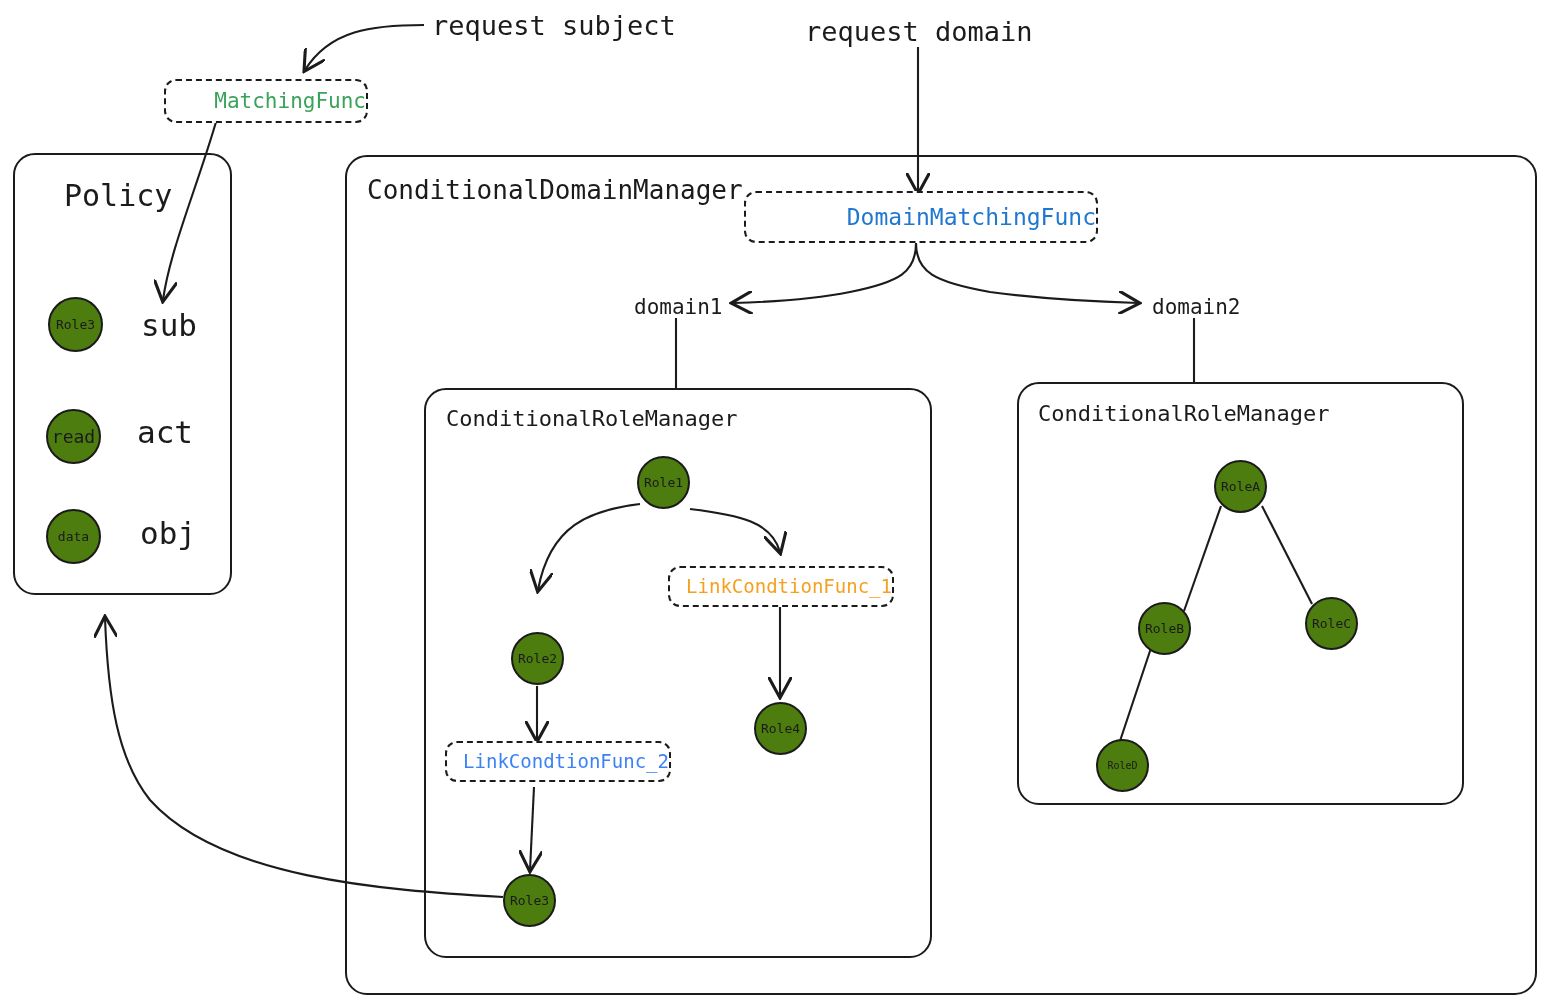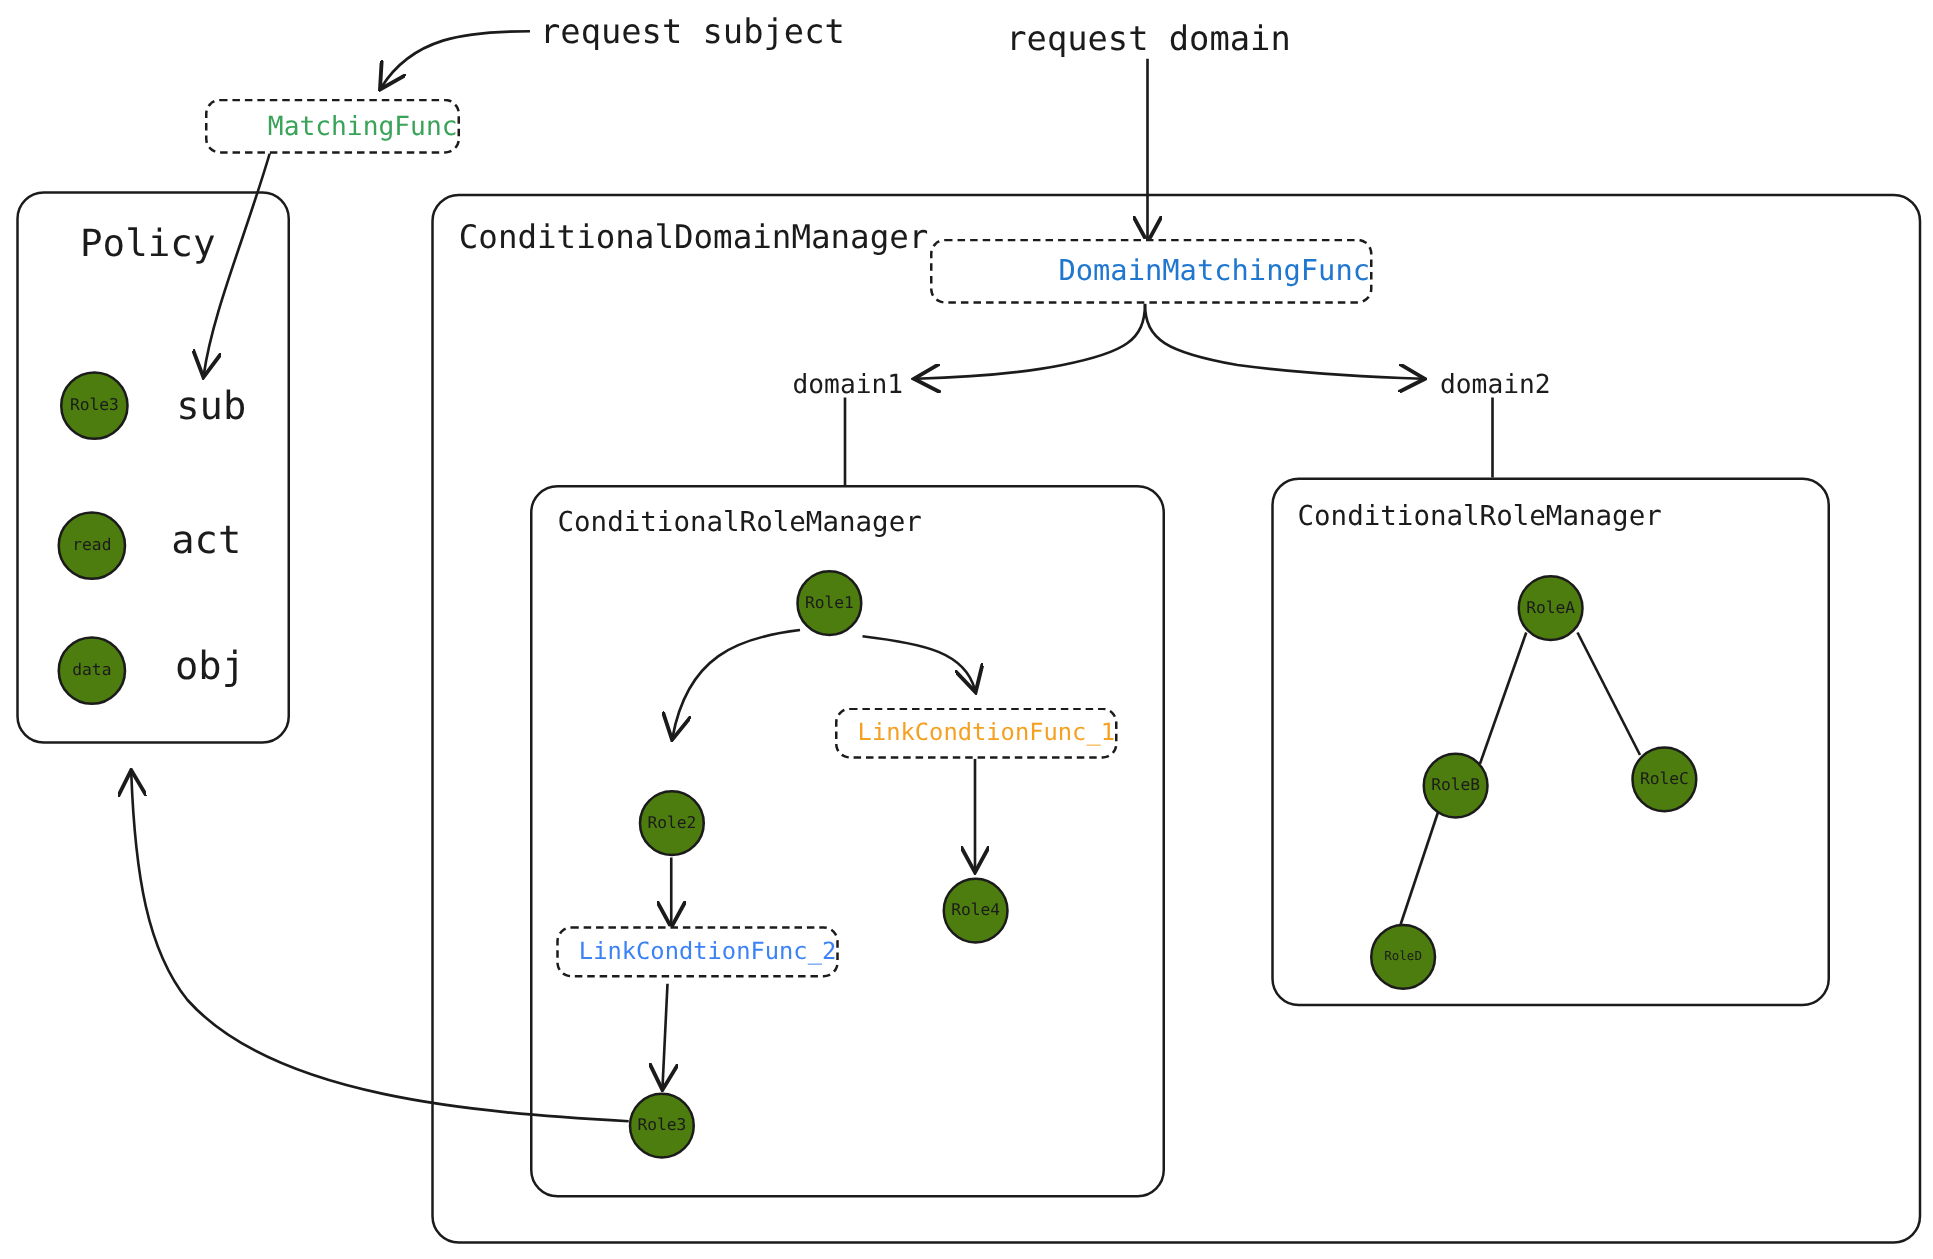--- a/index.html
+++ b/index.html
@@ -132,21 +132,21 @@
 
   <div class="container" style="left:13px; top:153px; width:219px; height:442px;">
   </div>
   <div class="container-title" style="left:33px; top:178px; font-size:30px;margin-left:31px;">Policy</div>
 
   <div class="node" style="left:48px; top:297px; width:55px; height:55px; font-size:13px;">
     <span>Role3</span>
   </div>
   <div class="label" style="left:141px; top:310px; font-size:31px;">sub</div>
 
-  <div class="node" style="left:46px; top:409px; width:55px; height:55px; font-size:13px;">
+  <div class="node" style="left:46px; top:409px; width:55px; height:55px; font-size:18px;">
     <span>read</span>
   </div>
   <div class="label" style="left:137px; top:417px; font-size:31px;">act</div>
 
   <div class="node" style="left:46px; top:509px; width:55px; height:55px; font-size:13px;">
     <span>data</span>
   </div>
   <div class="label" style="left:140px; top:518px; font-size:31px;">obj</div>
 
   <div class="container" style="left:345px; top:155px; width:1192px; height:840px;">

